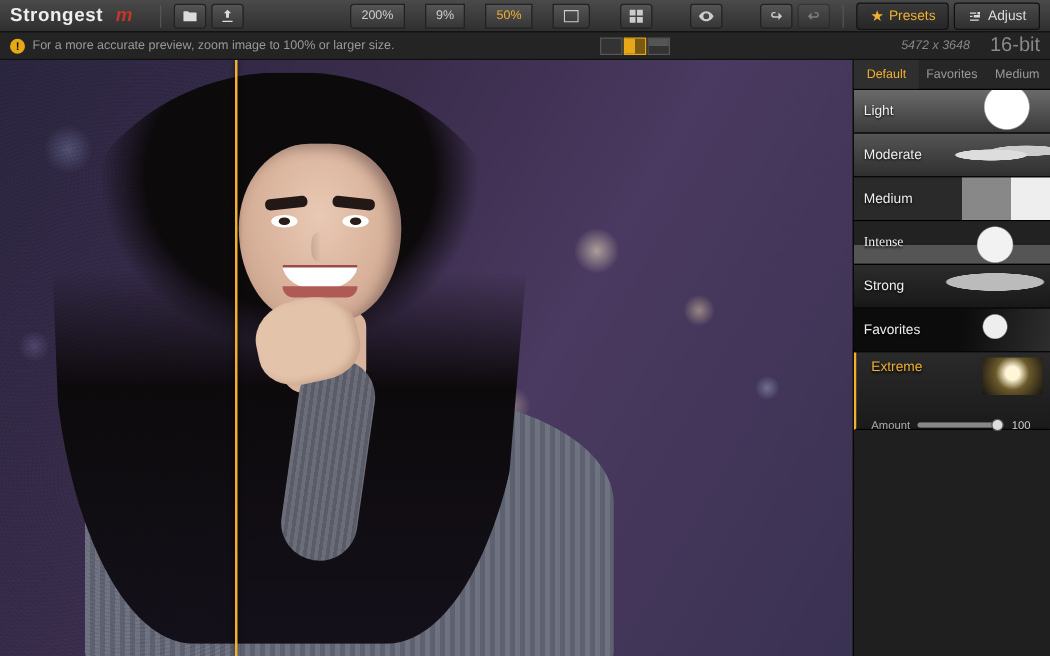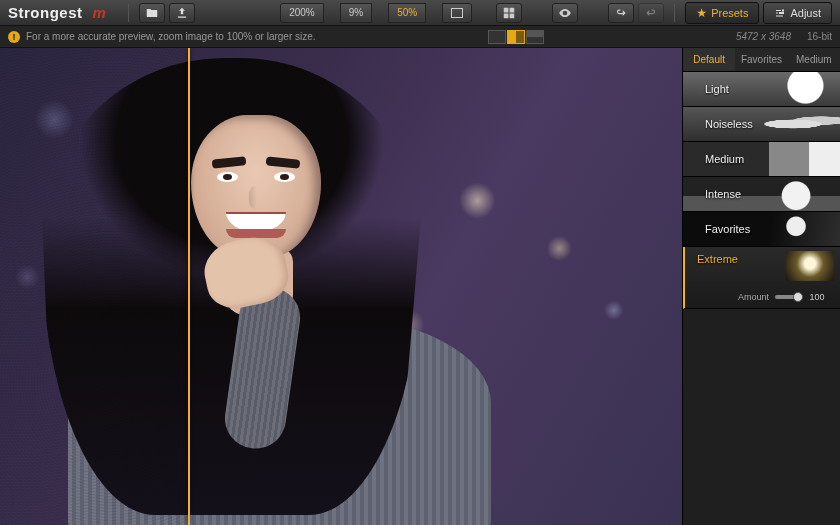--- a/index.html
+++ b/index.html
@@ -101,21 +101,21 @@
   }
   .cmp.single { background: #333; }
   .cmp.split-v {
     background: linear-gradient(90deg,#e6a817 50%, #7a5a10 50%);
     border-color: #e6a817;
   }
   .cmp.split-h {
     background: linear-gradient(#555 50%, #333 50%);
   }
   .dim-text { color: #888; font-size: 10px; margin-right: 10px; font-style: italic; }
-  .bit-text { color: #888; font-size: 10px; }
+  .bit-text { color: #888; font-size: 16px; }
 
   
   .main {
     position: absolute;
     top: 48px; left: 0; right: 0; bottom: 0;
     display: flex;
   }
   .canvas {
     flex: 1;
     background: #2a2a2a;
@@ -257,44 +257,46 @@
   .ptab.active {
     color: #f0b030;
     background: #2f2f2f;
   }
   .preset-list { flex: 1; overflow: hidden; }
   .preset {
     height: 35px;
     position: relative;
     border-bottom: 1px solid #000;
     display: flex; align-items: center;
-    padding-left: 22px;
+    padding-left: 8px;
     cursor: pointer;
     background-size: cover;
     background-position: center;
   }
   .preset .plabel {
     position: relative; z-index: 2;
     color: #eee; font-size: 11px;
     text-shadow: 0 1px 2px #000;
   }
   
   .thumb-light     { background-image: radial-gradient(circle at 78% 40%, #fff 0 14%, transparent 15%), linear-gradient(#6a6a6a,#3a3a3a); }
   .thumb-moderate  { background-image: radial-gradient(ellipse at 70% 50%, #ddd 0 18%, transparent 19%), radial-gradient(ellipse at 88% 40%, #ccc 0 14%, transparent 15%), linear-gradient(#555,#2f2f2f); }
   .thumb-medium    { background-image: linear-gradient(90deg,#2a2a2a 0 55%, #888 55% 80%, #eee 80% 100%); }
-  .thumb-intense   { background-image: radial-gradient(circle at 72% 55%, #f2f2f2 0 12%, transparent 13%), linear-gradient(#222 0 55%, #555 55% 100%); }
+  .thumb-intense   { background-image: radial-gradient(circle at 72% 55%, #f2f2f2 0 12%, transparent 13%), linear-gradient(#222 0 55%, #555 55% 100%); font-family: Liberation Serif, serif; }
   .thumb-strong    { background-image: radial-gradient(ellipse at 72% 40%, #bbb 0 24%, transparent 25%), linear-gradient(#2c2c2c,#181818); }
   .thumb-strongest { background-image: radial-gradient(circle at 72% 42%, #eee 0 8%, transparent 9%), linear-gradient(100deg,#0c0c0c 0 55%, #2e2e2e 100%); }
 
   .preset.selected {
     height: 62px;
+    flex-direction: column;
     align-items: flex-start;
     padding: 6px 10px 6px 12px;
     background: linear-gradient(180deg,#2a2a2a,#1a1a1a);
     border-left: 2px solid #f0b030;
+    gap: 31px;
   }
   .preset.selected .plabel { color: #f0b030; margin-bottom: 4px; }
   .sel-thumb {
     position: absolute; right: 6px; top: 4px;
     width: 48px; height: 30px;
     background: radial-gradient(circle at 50% 42%, #fff6d8 0 18%, #6b5a2a 45%, #171310 100%);
     border-radius: 2px;
   }
   .amount-row {
     display: flex; align-items: center; gap: 6px;
@@ -437,27 +439,30 @@
       <div class="ptab active">Default</div>
       <div class="ptab">Favorites</div>
       <div class="ptab">Medium</div>
     </div>
 
     <div class="preset-list">
       <div class="preset thumb-light">
         <span class="plabel">Light</span>
       </div>
       <div class="preset thumb-moderate">
-        <span class="plabel">Noiseless</span>
+        <span class="plabel">Moderate</span>
       </div>
       <div class="preset thumb-medium">
         <span class="plabel">Medium</span>
       </div>
       <div class="preset thumb-intense">
         <span class="plabel">Intense</span>
+      </div>
+      <div class="preset thumb-strong">
+        <span class="plabel">Strong</span>
       </div>
       <div class="preset thumb-strongest">
         <span class="plabel">Favorites</span>
       </div>
 
       <div class="preset selected">
         <span class="plabel">Extreme</span>
         <div class="sel-thumb"></div>
         <div class="amount-row">
           <span>Amount</span>

